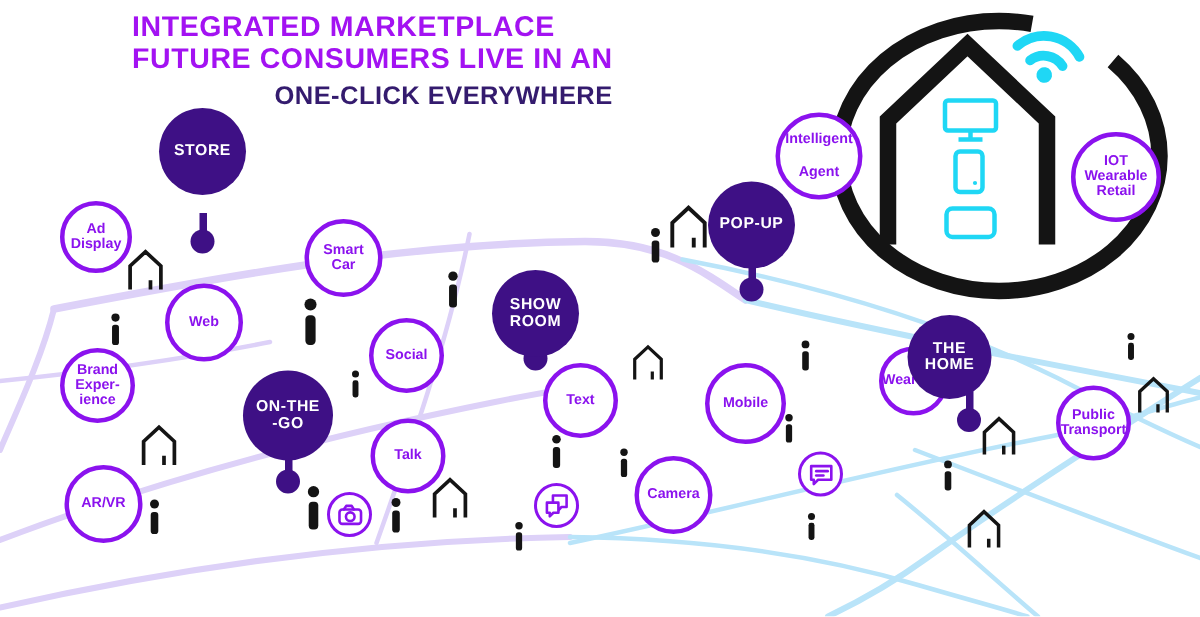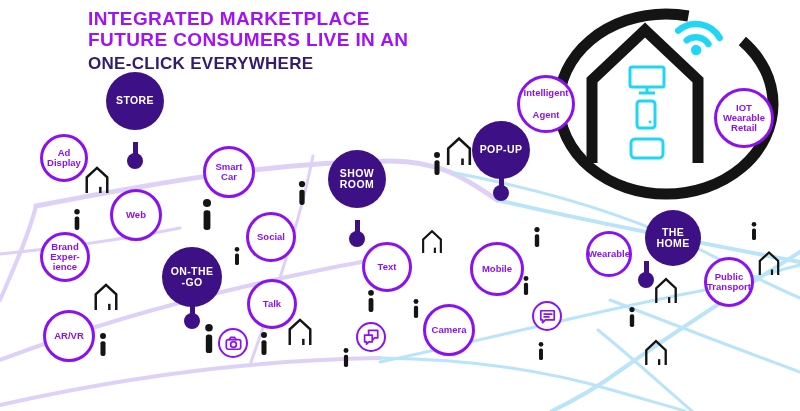--- a/index.html
+++ b/index.html
@@ -3,21 +3,21 @@
 <meta charset="utf-8">
 <style>
   html,body{margin:0;padding:0;background:#fff;}
   .stage{position:relative;width:800px;height:411px;background:#fff;overflow:hidden;
          font-family:"Liberation Sans",sans-serif;}
   .layer{position:absolute;left:0;top:0;width:800px;height:411px;}
   .roads-lav path{stroke:var(--road-lav);fill:none;stroke-linecap:round;}
   .roads-blue path{stroke:var(--road-blue);fill:none;stroke-linecap:round;}
   .header{position:absolute;left:88px;top:8px;z-index:6;}
   .title{font-size:19px;font-weight:bold;color:var(--accent);line-height:21px;letter-spacing:.4px;}
-  .subtitle{font-size:17px;font-weight:bold;color:var(--subtitle);letter-spacing:.3px;margin-top:4px;line-height:19px;}
+  .subtitle{font-size:17px;font-weight:bold;color:var(--subtitle);letter-spacing:.3px;margin-top:4px;line-height:19px;text-align:right;}
   .node{position:absolute;border-radius:50%;display:flex;flex-direction:column;align-items:center;
         justify-content:center;text-align:center;box-sizing:border-box;z-index:4;}
   .node.touch{background:#fff;border:3px solid var(--ring);color:var(--ring);
         font-weight:bold;font-size:9.5px;line-height:10px;}
   .node.touch span{white-space:nowrap;}
   .node.hub{background:var(--hub);color:#fff;font-weight:bold;font-size:10.5px;line-height:11.5px;letter-spacing:.4px;z-index:5;}
   .pin-stem{position:absolute;width:5px;background:var(--hub);z-index:3;}
   .pin-ball{position:absolute;width:16px;height:16px;border-radius:50%;background:var(--hub);z-index:3;}
   .icon-marker{position:absolute;border-radius:50%;background:#fff;border:2.5px solid var(--ring);
         box-sizing:border-box;display:flex;align-items:center;justify-content:center;z-index:4;}
@@ -184,32 +184,32 @@
         <span>STORE</span>
       </div>
       <div class="pin-stem" style="left: 189.5px; top: 302px; height: 19px;"></div>
       <div class="pin-ball" style="left: 184px; top: 313px;"></div>
       <div class="node hub" style="left: 162px; top: 247px; width: 60px; height: 60px;">
         <span>ON-THE</span>
         <span>-GO</span>
       </div>
       <div class="pin-stem" style="left: 354.5px; top: 220px; height: 19px;"></div>
       <div class="pin-ball" style="left: 349px; top: 231px;"></div>
-      <div class="node hub" style="left: 328px; top: 150px; width: 58px; height: 58px;">
+      <div class="node hub" style="left: 328px; top: 180px; width: 58px; height: 58px;">
         <span>SHOW</span>
         <span>ROOM</span>
       </div>
       <div class="pin-stem" style="left: 498.5px; top: 174px; height: 19px;"></div>
       <div class="pin-ball" style="left: 493px; top: 185px;"></div>
       <div class="node hub" style="left: 472px; top: 121px; width: 58px; height: 58px;">
         <span>POP-UP</span>
       </div>
       <div class="pin-stem" style="left: 643.5px; top: 261px; height: 19px;"></div>
       <div class="pin-ball" style="left: 638px; top: 272px;"></div>
-      <div class="node hub" style="left: 645px; top: 210px; width: 56px; height: 56px;">
+      <div class="node hub" style="left: 605px; top: 210px; width: 56px; height: 56px;">
         <span>THE</span>
         <span>HOME</span>
       </div>
       <div class="node touch" style="left: 40px; top: 134px; width: 48px; height: 48px;">
         <span>Ad</span>
         <span>Display</span>
       </div>
       <div class="node touch" style="left: 110px; top: 189px; width: 52px; height: 52px;">
         <span>Web</span>
       </div>

